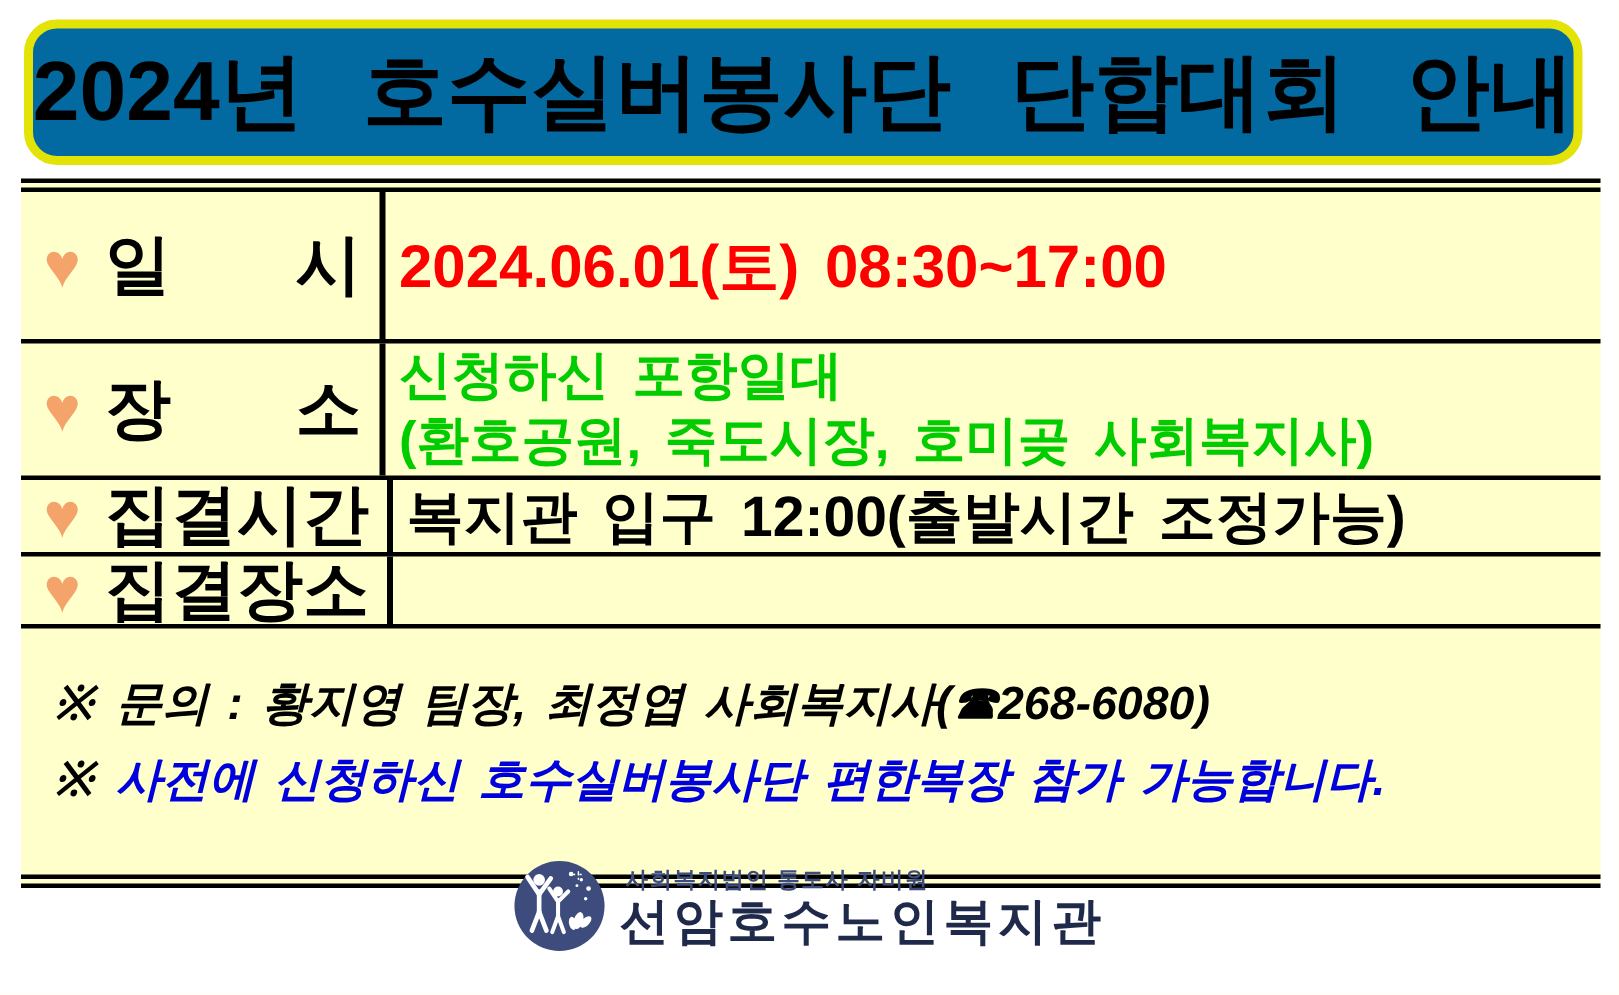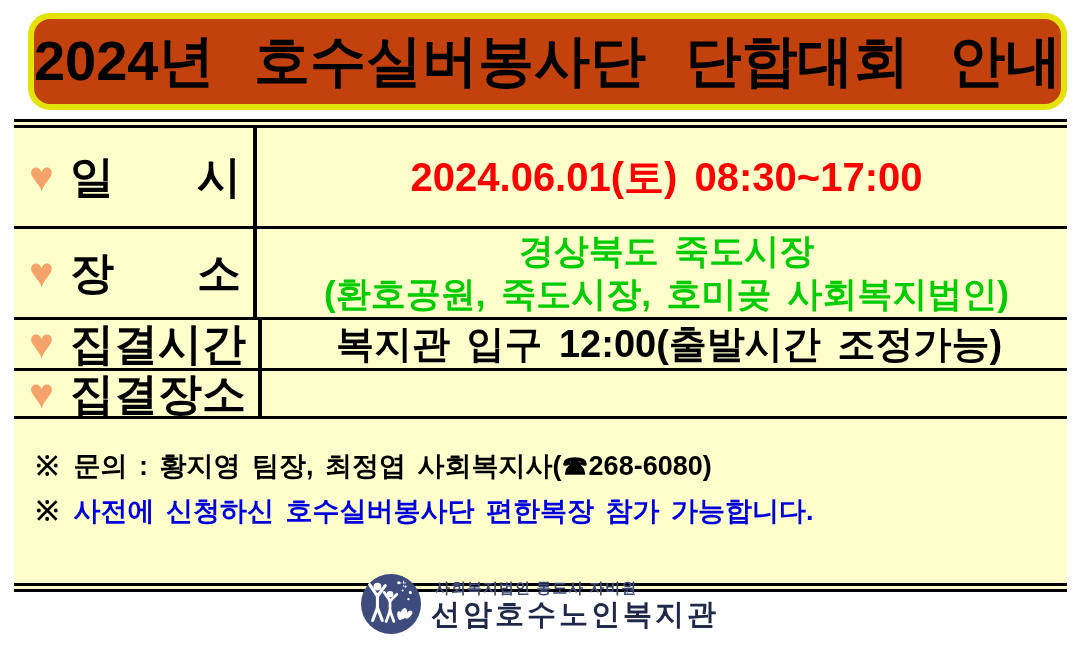--- a/index.html
+++ b/index.html
@@ -10,24 +10,24 @@
     background: #ffffff;
     overflow: hidden;
     font-family: "Liberation Sans", sans-serif;
     font-weight: bold;
   }
   .page { position: relative; width: 1079px; height: 663px; }
 
   
   .title-box {
     position: absolute;
-    left: 28px; top: 13px;
+    left: 16px; top: 13px;
     width: 1039px; height: 97px;
     box-sizing: border-box;
-    background: #c2410c;
+    background: #0369a1;
     border: 6px solid #E3E308;
     border-radius: 22px;
     display: flex; align-items: center; justify-content: center;
   }
   .title-box h1 {
     margin: 0;
     font-size: 56px;
     color: #000;
     letter-spacing: 0px;
     word-spacing: 24px;
@@ -72,41 +72,41 @@
     line-height: 1;
   }
   .cell-value {
     flex: 1;
     display: flex;
     flex-direction: column;
     justify-content: center;
     padding-left: 9px;
     white-space: nowrap;
     word-spacing: 6px;
-    align-items: center;
   }
   .row-ilsi    { height: 98px; }
   .row-jangso  { height: 88px; }
   .row-time    { height: 48px; }
   .row-place   { height: 45px; }
   .val-red   { color: #FF0000; font-size: 40px; }
   .val-green { color: #00CC00; font-size: 35px; line-height: 1.22; }
   .val-black { color: #000000; font-size: 38px; }
 
   
   .notes {
     height: 164px;
     box-sizing: border-box;
     padding: 27px 0 0 22px;
   }
   .note {
     margin: 0 0 7px 0;
-    font-size: 27px;
+    font-size: 31px;
     white-space: nowrap;
     word-spacing: 4px;
+    font-style: italic;
   }
   .note .mark { color: #000; margin-right: 15px; }
   .note-black .txt { color: #000000; }
   .note-blue  .txt { color: #0000DD; }
 
   
   .footer {
     position: absolute;
     left: 0; top: 573px;
     width: 1079px;
@@ -116,21 +116,21 @@
   }
   .logo-circle { width: 62px; height: 62px; flex: 0 0 62px; }
   .org-text { margin-left: 9px; display: flex; flex-direction: column; }
   .org-tagline {
     font-size: 15px;
     color: #3D4C7C;
     letter-spacing: 1px;
     margin: 0 0 1px 4px;
   }
   .org-name {
-    font-size: 29px;
+    font-size: 33px;
     color: #1F2A4A;
     letter-spacing: 3px;
     line-height: 1.05;
     white-space: nowrap;
   }
 </style>
 </head>
 <body>
 
 <div class="page">
@@ -156,22 +156,22 @@
 
     <div class="row row-jangso">
       <div class="cell-label">
         <span class="heart">♥</span>
         <span class="label-text">
             <span>장</span>
             <span>소</span>
           </span>
       </div>
       <div class="cell-value">
-        <span class="val-green">경상북도 죽도시장</span>
-        <span class="val-green">(환호공원, 죽도시장, 호미곶 사회복지법인)</span>
+        <span class="val-green">신청하신 포항일대</span>
+        <span class="val-green">(환호공원, 죽도시장, 호미곶 사회복지사)</span>
       </div>
     </div>
 
     <div class="row row-time">
       <div class="cell-label">
         <span class="heart">♥</span>
         <span class="label-text">
             <span>집</span>
             <span>결</span>
             <span>시</span>

